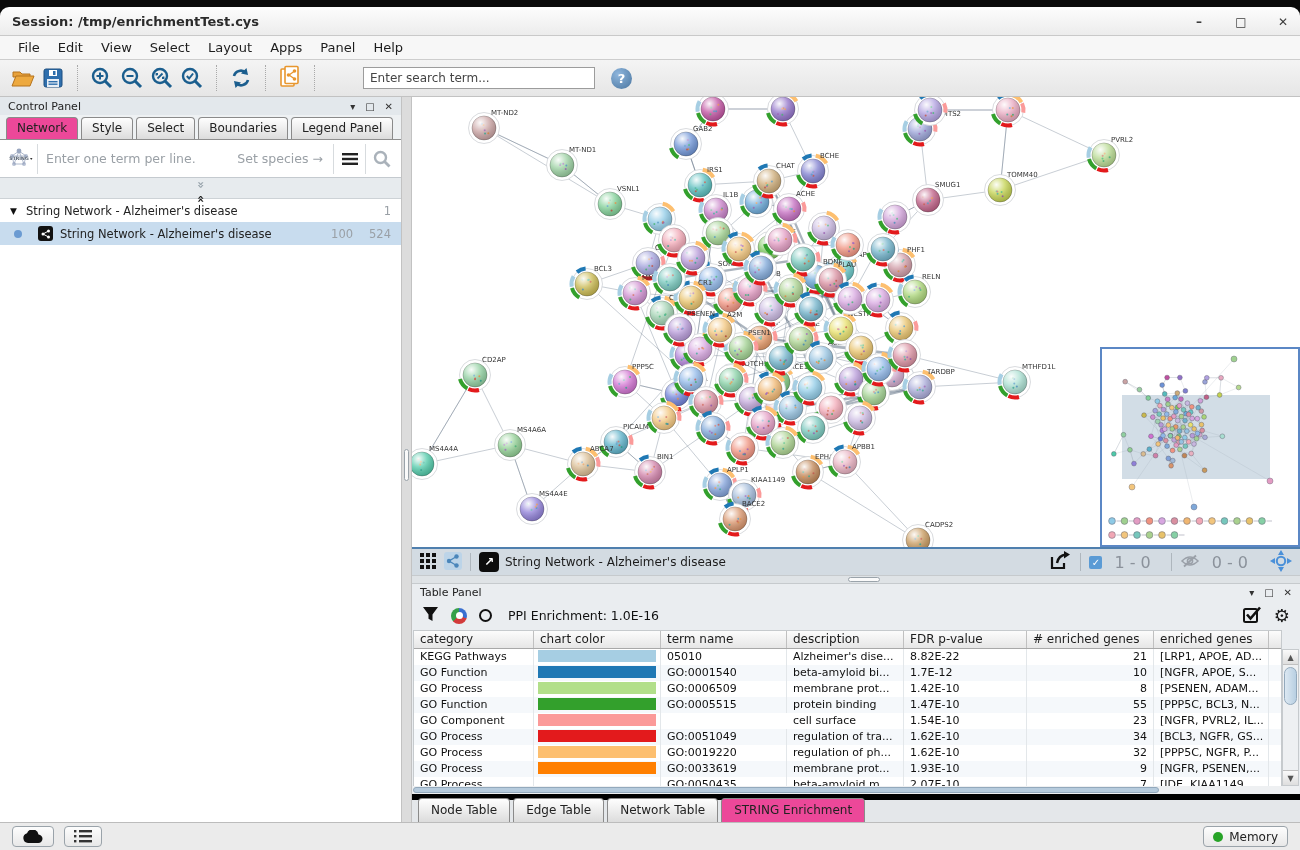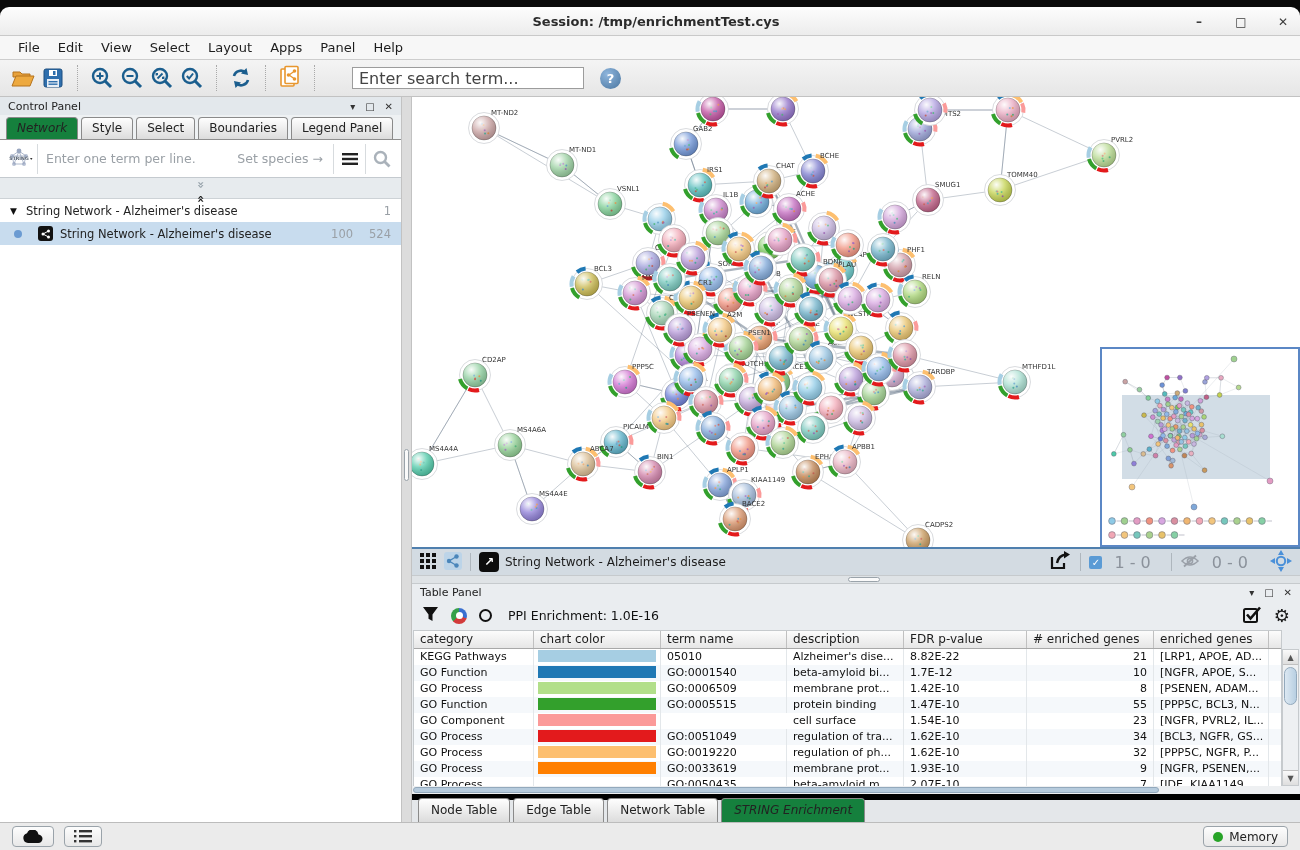--- a/index.html
+++ b/index.html
@@ -4,52 +4,52 @@
 <style>
   * { margin:0; padding:0; box-sizing:border-box; }
   html,body { width:1300px; height:850px; overflow:hidden; background:#0a0a0a;
     font-family:"DejaVu Sans","Liberation Sans",sans-serif; font-size:12px; color:#222; }
   .window { width:1300px; height:850px; display:flex; flex-direction:column; }
 
   
   .titlebar { height:36px; padding-top:7px; }
   .titlebar-inner { height:29px; background:linear-gradient(#fdfdfd,#ececec);
     border-radius:9px 9px 0 0; border-bottom:1px solid #c9c9c9; display:flex; align-items:center; position:relative; }
-  .win-title { flex:1; text-align:center; font-weight:bold; font-size:13px; color:#2b2b2b;padding-left:12px; }
+  .win-title { flex:1; font-weight:bold; font-size:13px; color:#2b2b2b;padding-left:12px; }
   .win-controls { position:absolute; right:8px; top:0; height:29px; display:flex; align-items:center; gap:24px; }
   .win-btn { width:18px; text-align:center; color:#3c3c3c; font-size:12px; font-weight:bold; cursor:default; }
 
   
   .menubar { height:24px; background:#f7f7f7; border-bottom:1px solid #cdcdcd;
     display:flex; align-items:center; padding-left:10px; gap:2px; }
   .menu-item { padding:2px 8px; font-size:13px; color:#1d1d1d; }
 
   
   .toolbar { height:37px; background:linear-gradient(#f4f4f4,#e6e6e6); border-bottom:1px solid #c2c2c2;
     display:flex; align-items:center; padding:0 8px; }
   .tb-sep { width:1px; height:26px; border-left:1px dotted #a9a9a9; margin:0 9px; }
   .tb-btn { width:30px; height:28px; display:flex; align-items:center; justify-content:center; }
   .tb-search { width:232px; height:22px; border:1px solid #9c9c9c; background:#fff; padding:0 6px;
-    font-size:16px; font-family:inherit; margin-left:28px; }
+    font-size:12px; font-family:inherit; margin-left:39px; }
   .tb-search::placeholder { color:#444; }
   .help-circle { width:21px; height:21px; border-radius:50%; background:radial-gradient(circle at 35% 30%,#8fb6dd,#49759f);
     color:#fff; font-weight:bold; font-size:13px; display:flex; align-items:center; justify-content:center; margin-left:16px; }
 
   
   .main { flex:1; display:flex; min-height:0; }
 
   
   .cpanel { width:402px; background:#eef1f3; display:flex; flex-direction:column; border-right:1px solid #c2c2c2; }
   .panel-head { height:18px; display:flex; align-items:center; padding:0 8px; font-size:11px; color:#222; background:#e3e8ec; }
   .panel-head .ph-title { flex:1; }
   .ph-ico { margin-left:10px; font-size:10px; color:#333; }
   .cp-tabs { display:flex; align-items:flex-end; height:25px; padding-left:6px; border-bottom:1px solid #8f8f8f; }
   .tab { border:1px solid #8a8a8a; border-bottom:none; border-radius:4px 4px 0 0;
     background:linear-gradient(#fefefe,#dcdcdc); padding:3px 10px 4px; margin-right:3px; font-size:12px; white-space:nowrap; }
-  .tab.active { background:#15803d;font-style:italic; }
+  .tab.active { background:#ec4899; }
   .string-row { height:38px; background:#fff; border-bottom:1px solid #c4cacf; display:flex; align-items:center; padding:0 4px; }
   .string-logo { width:34px; display:flex; align-items:center; justify-content:center; border-right:1px solid #d7dbde; height:30px; }
   .string-input { flex:1; border:none; outline:none; font-size:12.5px; padding:0 8px; font-family:inherit; min-width:0; }
   .string-input::placeholder { color:#9aa0a6; }
   .species { color:#9aa0a6; font-size:12.5px; margin-right:10px; white-space:nowrap; }
   .sr-btn { width:32px; height:30px; display:flex; align-items:center; justify-content:center; border-left:1px solid #d7dbde; }
   .count-row { height:21px; background:#e7ebee; border-bottom:1px solid #cdd2d6; display:flex; align-items:center; padding:0 8px;flex-direction:column; }
   .chev { font-weight:bold; display:inline-block; }
   .chev.down { transform:rotate(90deg); color:#9aa5ad; }
   .chev.up { transform:rotate(90deg); color:#1a1a1a; }

